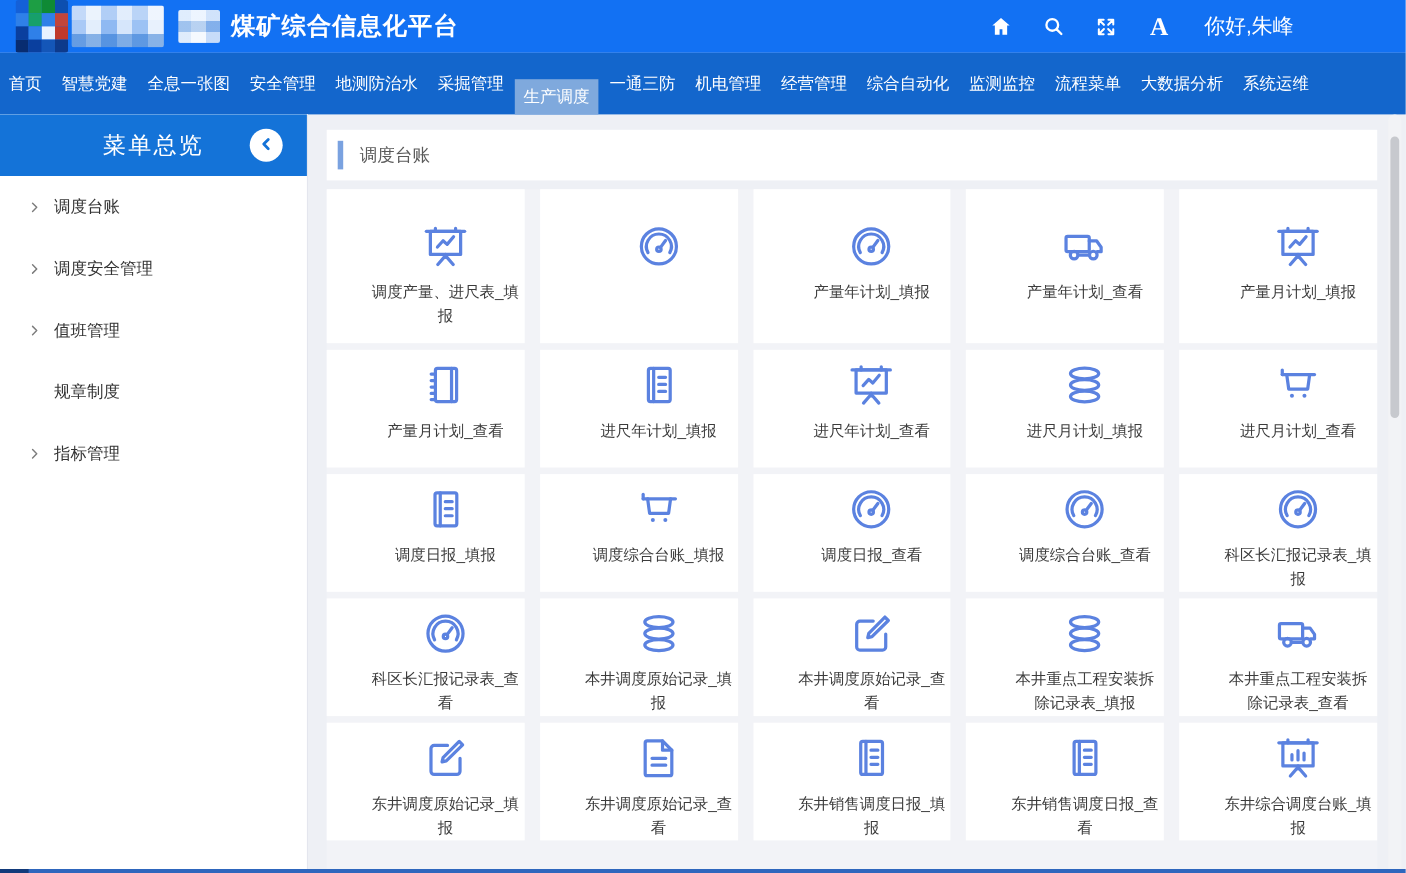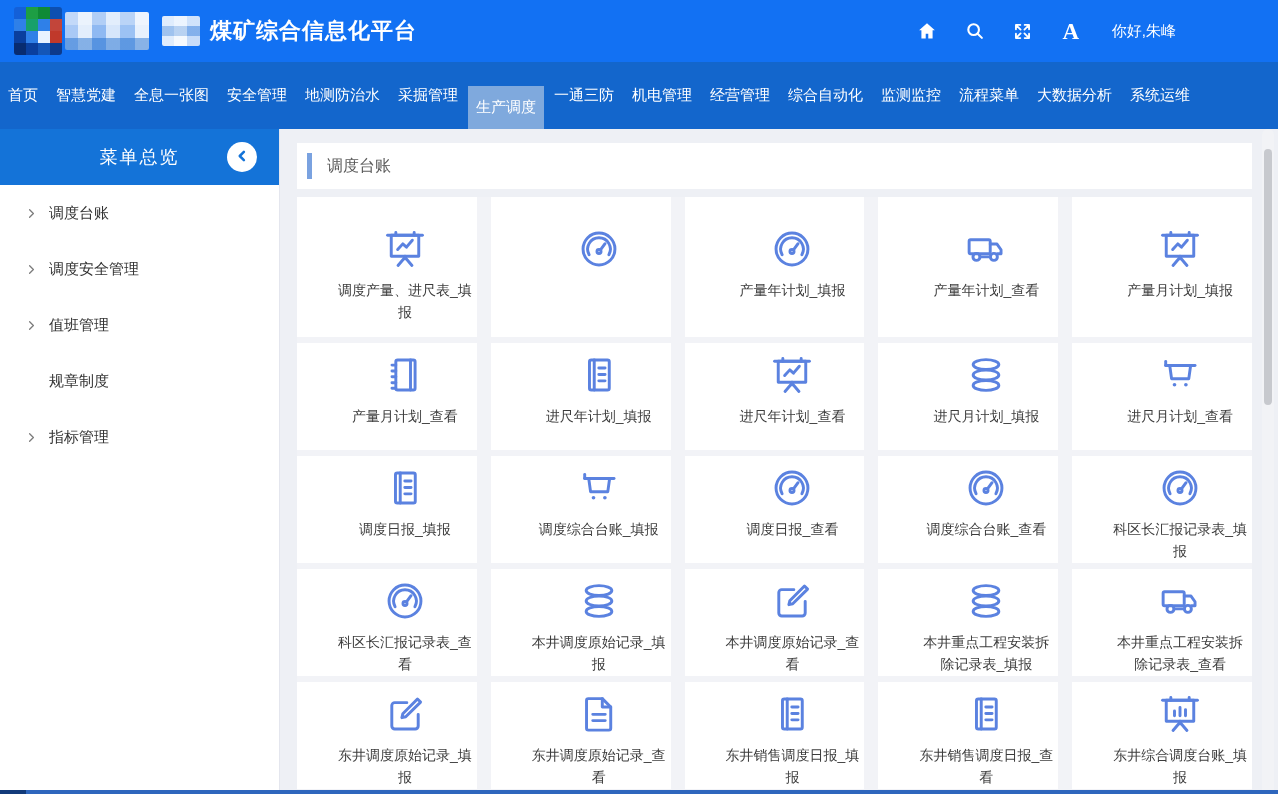--- a/index.html
+++ b/index.html
@@ -7,48 +7,48 @@
     --sidebar-header-bg:#1473d8; --icon-blue:#5b82e0; --page-bg:#eef0f5;
     --panel-gap:#f2f3f7; --title-accent:#7aa2e0; --text-dark:#333333;
     --bottom-bar:#2e66bd;
   }
   *{margin:0;padding:0;box-sizing:border-box;}
   html,body{width:1278px;height:794px;overflow:hidden;}
   body{font-family:"Liberation Sans","DejaVu Sans",sans-serif;background:var(--page-bg);}
   .app{position:relative;width:1278px;height:794px;overflow:hidden;}
 
   
-  .app-header{height:62px;background:var(--header-bg);display:flex;align-items:center;justify-content:space-between;padding:0 16px 0 14px;}
+  .app-header{height:48px;background:var(--header-bg);display:flex;align-items:center;justify-content:space-between;padding:0 16px 0 14px;}
   .logo-area{display:flex;align-items:center;gap:0;}
   .logo-mosaic{width:48px;height:48px;border-radius:3px;overflow:hidden;flex:none;}
   .blur-a{width:84px;height:38px;margin-left:3px;border-radius:2px;
     background-image:
       linear-gradient(0deg, rgba(19,102,204,.45) 0 12px, rgba(220,235,255,0) 12px 25px, rgba(255,255,255,.30) 25px 38px),
       linear-gradient(90deg,#a9c9f6 0 13px,#e3eefc 13px 27px,#8fb9f2 27px 41px,#d6e6fb 41px 55px,#9cc2f4 55px 70px,#e8f1fd 70px 84px);}
   .blur-b{width:38px;height:30px;margin-left:13px;border-radius:2px;
     background-image:
       linear-gradient(0deg, rgba(255,255,255,.35) 0 10px, rgba(19,102,204,.25) 10px 20px, rgba(235,244,255,.6) 20px 30px),
       linear-gradient(90deg,#cfe2fa 0 12px,#f0f6fe 12px 25px,#a9c9f6 25px 38px);}
   .app-title{color:#fff;font-size:22px;font-weight:bold;letter-spacing:1px;margin-left:10px;white-space:nowrap;}
   .header-right{display:flex;align-items:center;gap:26px;color:#fff;padding-right:86px;}
   .hicon{width:22px;height:22px;display:inline-flex;align-items:center;justify-content:center;cursor:pointer;}
   .hicon svg{display:block;}
   .font-icon{font-family:"Liberation Serif","DejaVu Serif",serif;font-size:23px;font-weight:bold;line-height:1;}
-  .greeting{font-size:15px;white-space:nowrap;margin-left:4px;}
+  .greeting{font-size:19px;white-space:nowrap;margin-left:4px;}
 
   
-  .main-nav{height:67px;background:var(--nav-bg);display:flex;align-items:stretch;gap:2px;text-align:right;}
+  .main-nav{height:56px;background:var(--nav-bg);display:flex;align-items:stretch;gap:2px;text-align:right;}
   .tab{display:flex;align-items:center;padding:0 8px;color:#fff;font-size:15px;white-space:nowrap;cursor:pointer;}
   .tab.active{background:var(--nav-active-bg);margin-top:24px;}
 
   
   .body-row{position:relative;display:flex;height:728px;}
   .sidebar{width:280px;flex:none;background:#fff;border-right:1px solid #e4e6ee;display:flex;flex-direction:column;}
   .sidebar-header{height:56px;background:var(--sidebar-header-bg);position:relative;display:flex;align-items:center;justify-content:center;flex:none;}
-  .sidebar-title{color:#fff;font-size:18px;letter-spacing:2px;}
+  .sidebar-title{color:#fff;font-size:21px;letter-spacing:2px;}
   .collapse-btn{position:absolute;right:22px;top:13px;width:30px;height:30px;border-radius:50%;background:#fff;border:none;display:flex;align-items:center;justify-content:center;cursor:pointer;padding:0;}
   .side-item{height:56px;display:flex;align-items:center;padding-left:25px;gap:11px;font-size:15px;color:var(--text-dark);cursor:pointer;}
   .side-item .chev{width:13px;height:13px;flex:none;display:inline-flex;}
 
   
   .main-content{flex:1;display:flex;flex-direction:column;padding:14px 26px 0 17px;overflow:hidden;}
   .page-titlebar{height:46px;flex:none;background:#fff;display:flex;align-items:center;padding-left:10px;}
   .title-accent{width:5px;height:26px;background:var(--title-accent);margin-right:15px;flex:none;}
   .page-title{font-size:16px;color:#5a5a5a;}
   .card-grid{margin-top:8px;flex:1;background:var(--panel-gap);display:grid;grid-template-columns:repeat(5,1fr);grid-template-rows:140px;grid-auto-rows:107px;column-gap:14px;row-gap:6px;}

